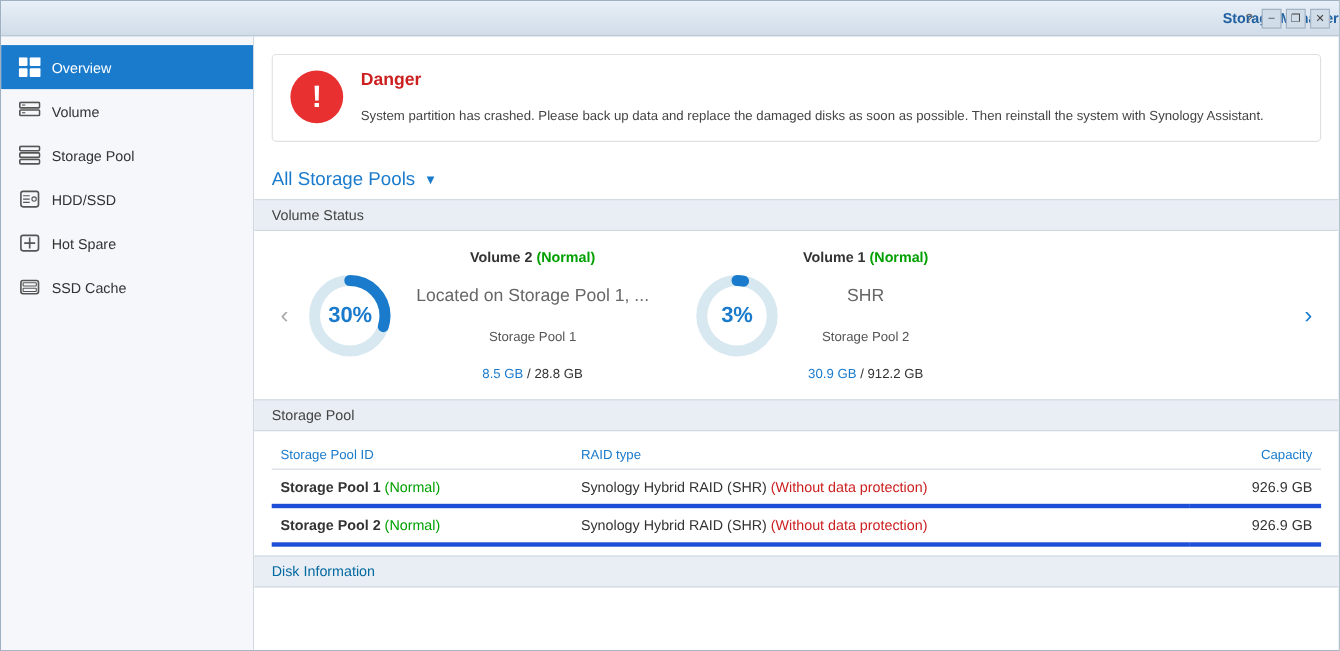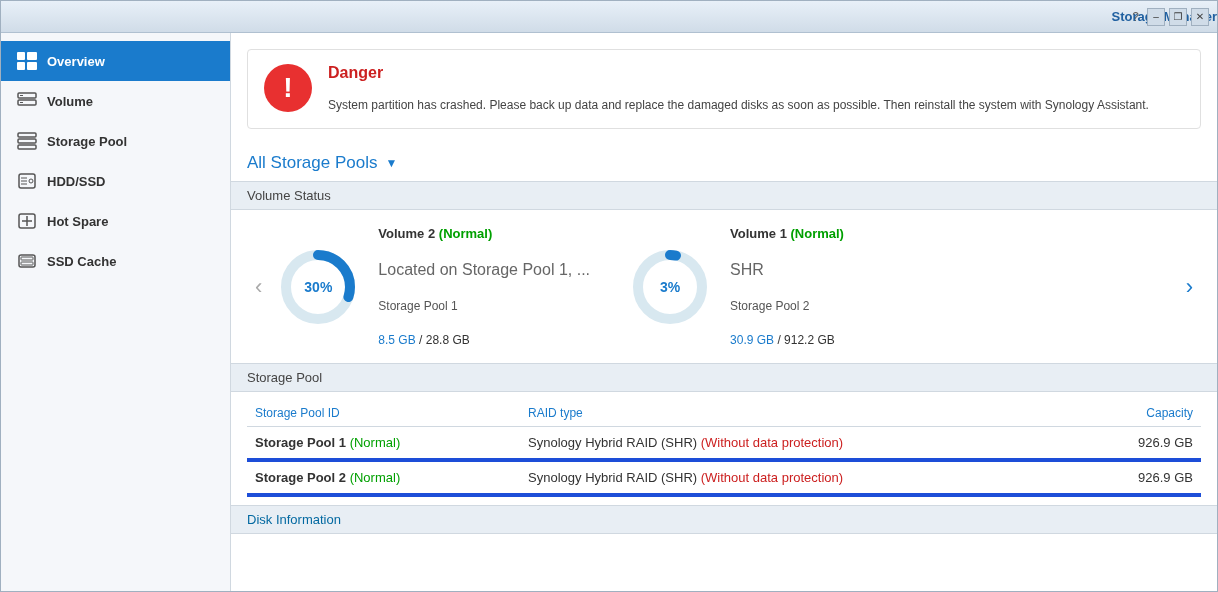--- a/index.html
+++ b/index.html
@@ -92,21 +92,20 @@
     .sidebar-icon {
       width: 20px;
       height: 20px;
       flex-shrink: 0;
       display: flex;
       align-items: center;
       justify-content: center;
     }
     .sidebar-label {
       font-size: 13px;
-      font-weight: bold;
     }
     
     .panel {
       flex: 1;
       background: white;
       display: flex;
       flex-direction: column;
       overflow: hidden;
     }
     .panel-inner {
@@ -212,28 +211,29 @@
     .donut-wrap {
       position: relative;
       width: 80px;
       height: 80px;
     }
     .donut-label {
       position: absolute;
       top: 50%;
       left: 50%;
       transform: translate(-50%, -50%);
-      font-size: 14px;
+      font-size: 20px;
       font-weight: bold;
       color: #1a7bcc;
     }
     .vol-info {
       display: flex;
       flex-direction: column;
       gap: 20px;
+      align-items: center;
     }
     .vol-name {
       font-size: 13px;
       font-weight: bold;
       color: #333;
     }
     .vol-name .status-normal {
       color: #00a000;
     }
     .vol-sub {

